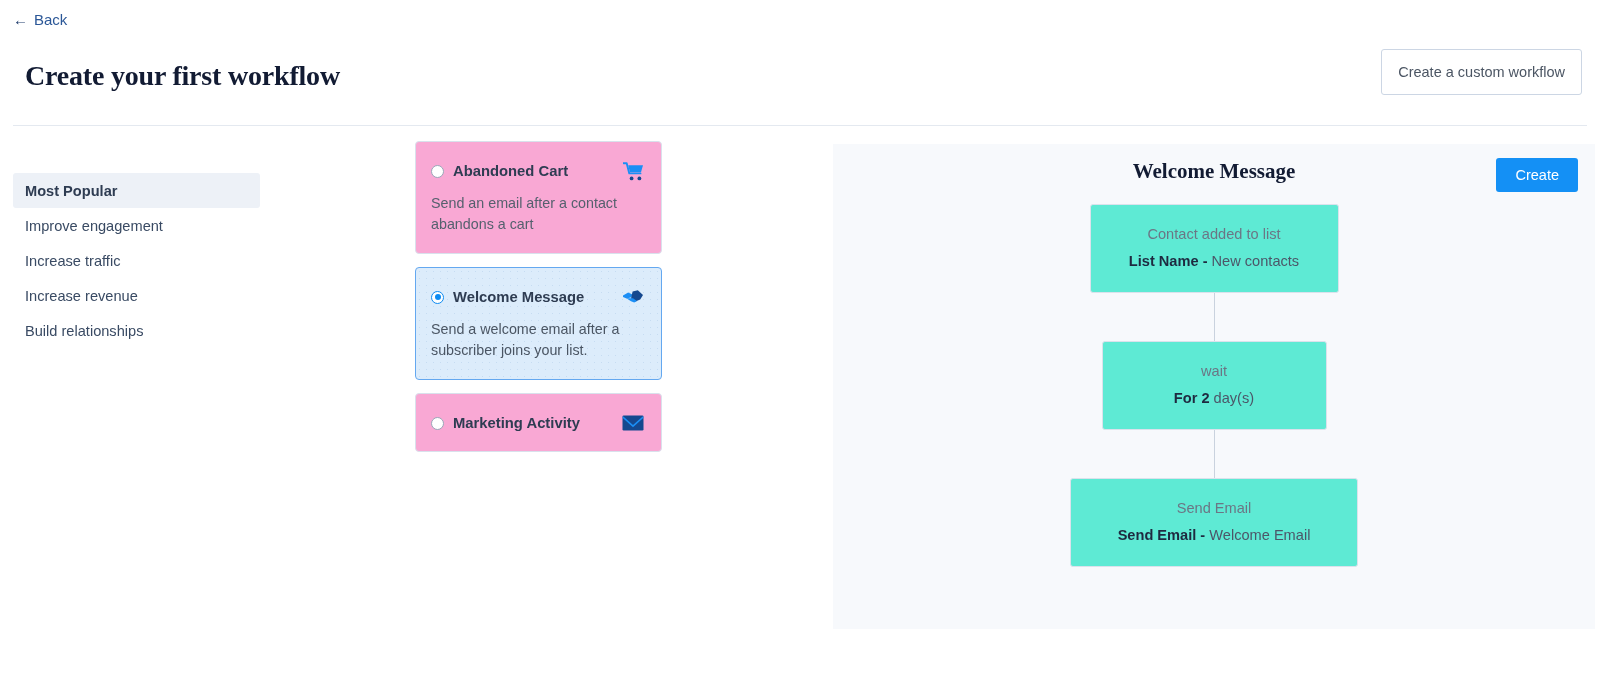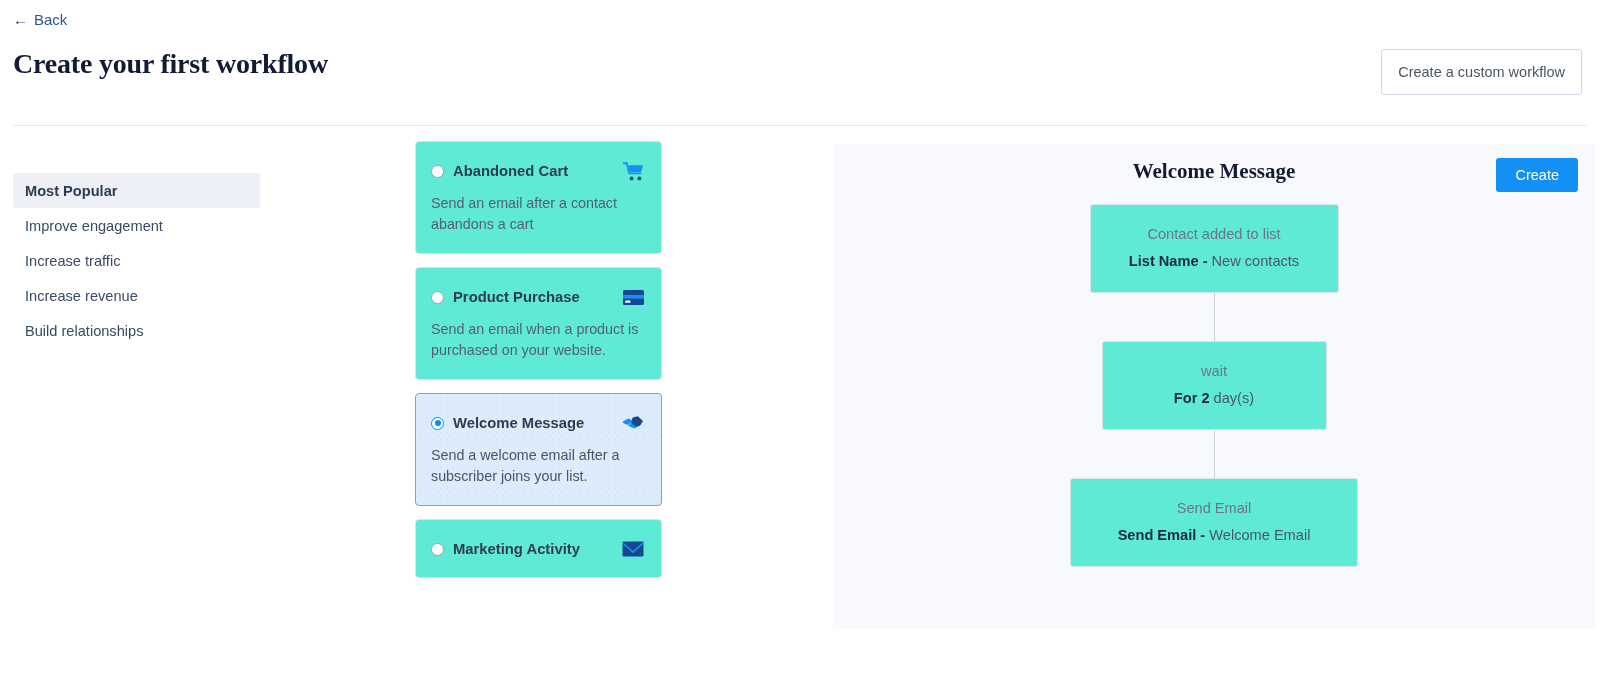--- a/index.html
+++ b/index.html
@@ -29,21 +29,21 @@
   .back-label { color: #2b5797; }
 
   .page-title {
     position: absolute;
     left: 13px; top: 48px;
     font-family: "Liberation Serif", serif;
     font-weight: 700;
     font-size: 28px;
     letter-spacing: -0.2px;
     color: #121b33;
-    margin: 0;
+    margin: 12px;
   }
 
   .custom-wf-btn {
     position: absolute;
     right: 18px; top: 49px;
     height: 46px;
     padding: 0 16px;
     display: flex; align-items: center; justify-content: center;
     background: #ffffff;
     border: 1px solid #ccd6e4;
@@ -88,21 +88,21 @@
   
   .cards {
     position: absolute;
     left: 415px; top: 141px;
     width: 247px;
   }
   .card {
     width: 247px;
     border: 1px solid #d9e1ec;
     border-radius: 4px;
-    background: #5eead4;
+    background: #f9a8d4;
     padding: 19px 17px 18px 15px;
     margin-bottom: 13px;
     cursor: pointer;
     position: relative;
   }
   .card.selected {
     background: #dcecfb;
     border: 1px solid #64a8f0;
     background-image: radial-gradient(#c6dcf2 0.7px, transparent 0.7px);
     background-size: 7px 7px;
@@ -269,34 +269,20 @@
             <path d="M0.5 1.2 h3.2 l2.6 10.2 h11.2" fill="none" stroke="#1b8ef5" stroke-width="1.9" stroke-linecap="round" stroke-linejoin="round"></path>
             <path d="M5.3 3.3 H20 l-2 7.0 H6.9 Z" fill="#1b8ef5"></path>
             <circle cx="8.6" cy="16.4" r="1.9" fill="#15488f"></circle>
             <circle cx="16.4" cy="16.4" r="1.9" fill="#15488f"></circle>
           </svg>
         </span>
       </div>
       <div class="card-desc">Send an email after a contact abandons a cart</div>
     </div>
 
-    <div class="card">
-      <div class="card-top">
-        <span class="radio"></span>
-        <span class="card-title">Product Purchase</span>
-        <span class="card-icon">
-          <svg width="21" height="15" viewBox="0 0 21 15">
-            <rect x="0" y="0" width="21" height="15" rx="1.5" fill="#15488f"></rect>
-            <rect x="0" y="5" width="21" height="3.6" fill="#1b8ef5"></rect>
-            <rect x="2.2" y="10.6" width="5.2" height="2.2" rx="0.6" fill="#ffffff"></rect>
-          </svg>
-        </span>
-      </div>
-      <div class="card-desc">Send an email when a product is purchased on your website.</div>
-    </div>
 
     <div class="card selected">
       <div class="card-top">
         <span class="radio checked"></span>
         <span class="card-title">Welcome Message</span>
         <span class="card-icon">
           <svg width="22" height="16" viewBox="0 0 22 16">
             <path d="M1 6.4 L6.2 3.6 L11.4 6.0 L8.6 8.4 L4.6 9.6 L1 8.1 Z" fill="#1b8ef5"></path>
             <path d="M10.6 2.6 L15.8 1.2 L21 6.0 L18.2 10.6 L13.4 12.4 L9.0 9.6 Z" fill="#15488f"></path>
             <path d="M4.4 9.2 L9.0 12.2 L12.2 13.6 L15.0 12.0 L11.0 9.2 Z" fill="#1b8ef5"></path>

